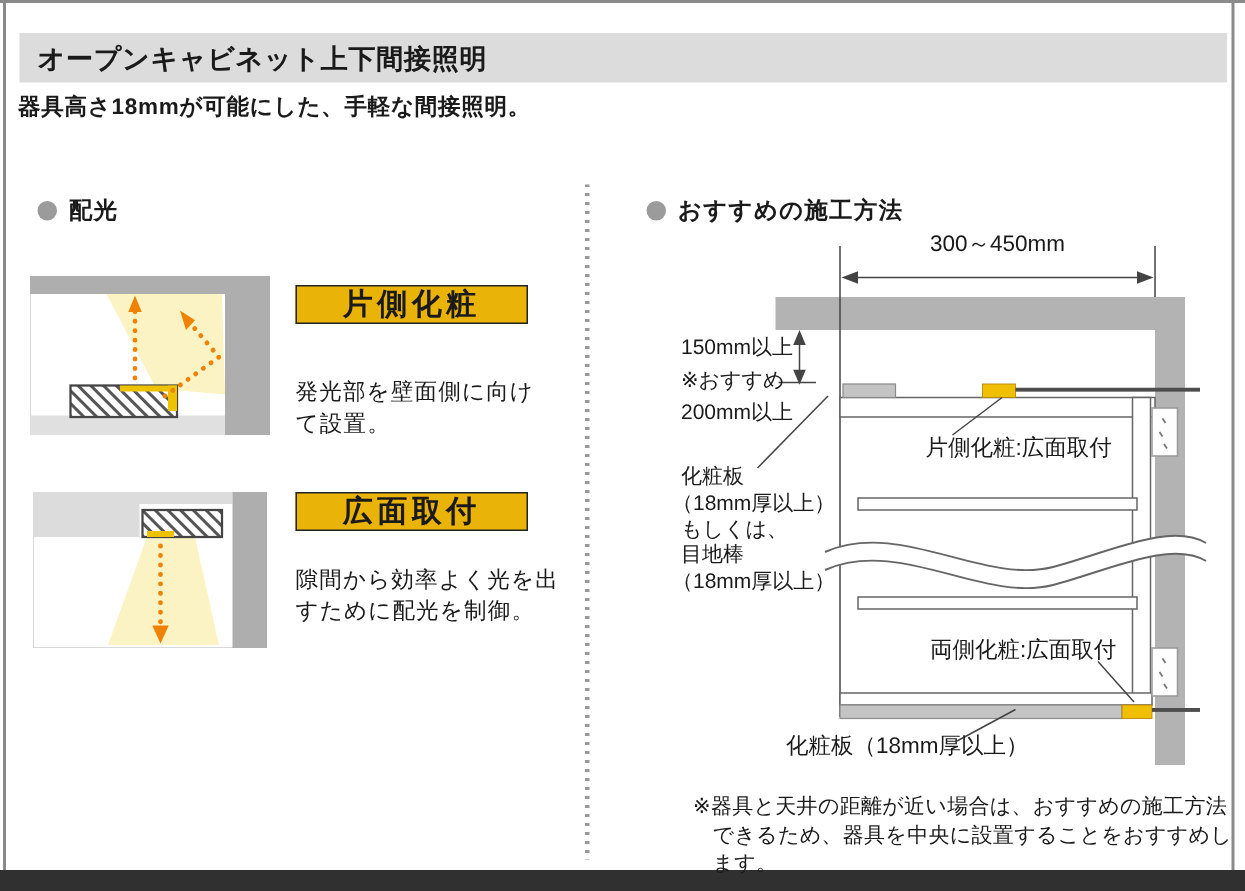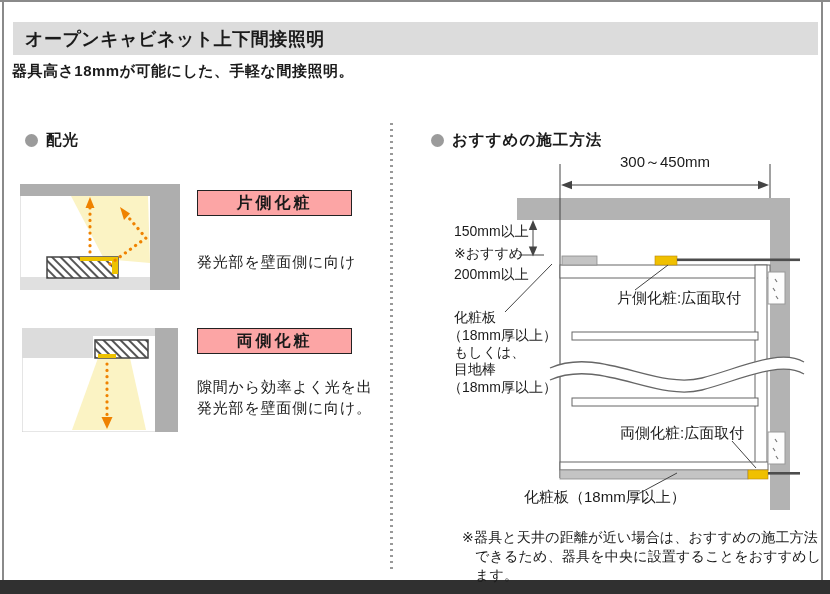--- a/index.html
+++ b/index.html
@@ -25,22 +25,22 @@
   .type-label{font-size:13.5px;font-weight:600;letter-spacing:.5px;}
   .subtitle{left:12px;top:62px;font-size:15px;font-weight:bold;letter-spacing:.5px;}
   
   .sec-head{display:flex;align-items:center;gap:8px;font-family:Liberation Mono, monospace;}
   .bullet{width:13px;height:13px;border-radius:50%;background:#9b9b9b;flex:0 0 auto;}
   .sec-head span{font-size:15.5px;font-weight:bold;letter-spacing:1px;}
   .head-left{left:25px;top:130px;}
   .head-right{left:431px;top:130px;}
   
   .label-box{
-    width:153px;height:24px;border:1.5px solid #222;background:#fca5a5;
-    text-align:center;line-height:24px;font-size:16px;font-weight:bold;letter-spacing:3px;
+    width:153px;height:24px;border:1.5px solid #222;background:#eab308;
+    text-align:center;line-height:24px;font-size:20px;font-weight:bold;letter-spacing:3px;
   }
   .lb1{left:197px;top:190px;}
   .lb2{left:197px;top:328px;}
   .desc{font-size:15px;line-height:20.5px;letter-spacing:.8px;}
   .desc span{display:block;}
   .d1{left:197px;top:221px;margin-top:31px;}
   .d2{left:197px;top:377px;}
   
   .divider{
     left:390px;top:123px;width:3px;height:450px;
@@ -90,40 +90,41 @@
     <line x1="70" y1="68" x2="70" y2="22"></line>
     <polyline points="90,80 126,54 103,27"></polyline>
   </g>
   <polygon points="70,13 65.5,24 74.5,24" fill="#ef8200"></polygon>
   <polygon points="100,23 110,29.5 104,36" fill="#ef8200"></polygon>
 </svg>
 
 <div class="abs label-box lb1">片側化粧</div>
 <div class="abs desc d1">
   <span>発光部を壁面側に向け</span>
+  <span>て設置。</span>
 </div>
 
 <svg class="abs" style="left:22px;top:328px" width="156" height="104" viewBox="0 0 156 104">
   <rect x="0" y="0" width="156" height="104" fill="#ffffff" stroke="#cccccc" stroke-width="1"></rect>
   <polygon points="76,30 108,30 124,102 50,102" fill="#fbf3c4"></polygon>
   <rect x="0" y="0" width="133" height="8" fill="#dcdcdc"></rect>
   <rect x="0" y="0" width="71" height="30" fill="#dcdcdc"></rect>
   <rect x="133" y="0" width="23" height="104" fill="#aeaeae"></rect>
   <g>
     <rect x="73" y="12" width="53" height="18" fill="url(#hatch)" stroke="#444" stroke-width="1.5"></rect>
     <rect x="76" y="26" width="18" height="4" fill="#eec200"></rect>
   </g>
   <line x1="85" y1="36" x2="85" y2="88" stroke="#ef8200" stroke-width="3.2" stroke-linecap="round" stroke-dasharray="0.1 6.2"></line>
   <polygon points="85,101 79.5,89 90.5,89" fill="#ef8200"></polygon>
 </svg>
 
-<div class="abs label-box lb2">両側化粧</div>
+<div class="abs label-box lb2">広面取付</div>
 <div class="abs desc d2">
   <span>隙間から効率よく光を出</span>
-  <span>発光部を壁面側に向け。</span>
+  <span>すために配光を制御。</span>
 </div>
 
 <div class="abs divider"></div>
 
 <div class="abs sec-head head-right">
   <i class="bullet"></i>
   <span>おすすめの施工方法</span>
 </div>
 
 <svg class="abs" style="left:440px;top:148px" width="380" height="370" viewBox="0 0 380 370" font-family="&quot;Liberation Sans&quot;,&quot;DejaVu Sans&quot;,sans-serif">

